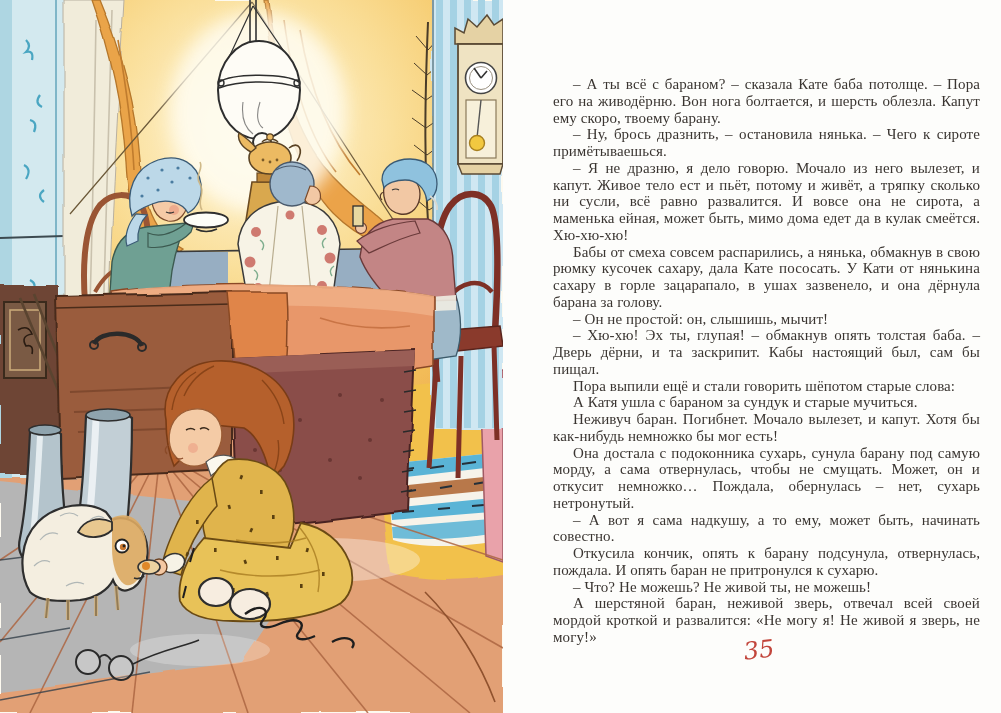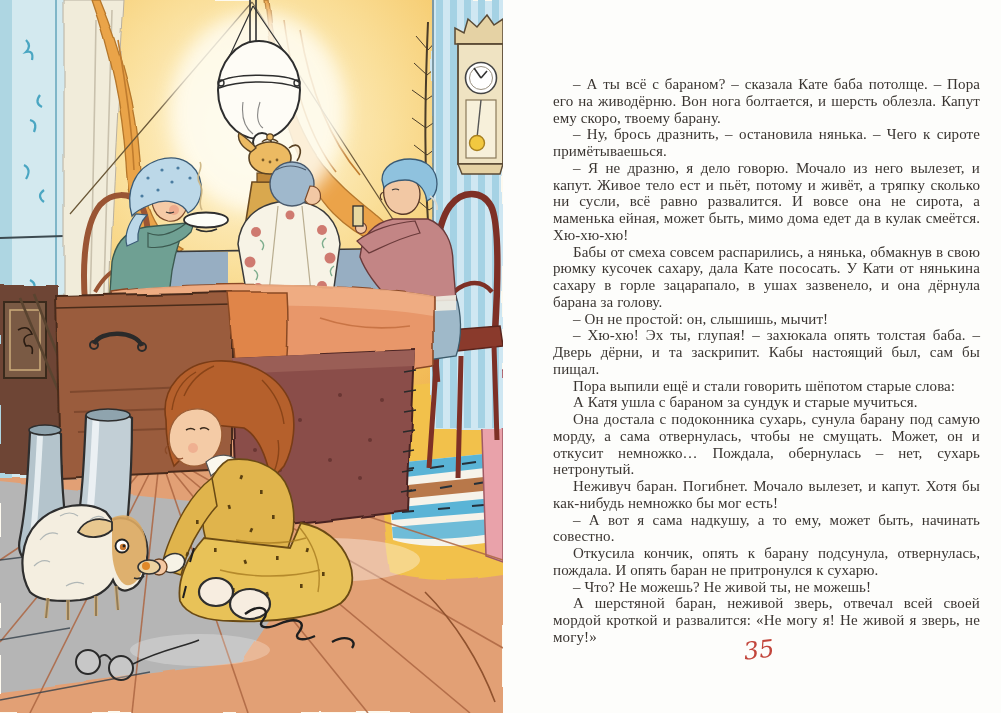--- a/index.html
+++ b/index.html
@@ -368,25 +368,25 @@
 
   <div class="gutter"></div>
 
   <div class="page-right">
     <div class="text-block" id="paragraphs">
         <p>– А ты всё с бараном? – сказала Кате баба потолще. – Пора его на живодёрню. Вон нога болтается, и шерсть облезла. Капут ему скоро, твоему барану.</p>
         <p>– Ну, брось дразнить, – остановила нянька. – Чего к сироте примётываешься.</p>
         <p>– Я не дразню, я дело говорю. Мочало из него вылезет, и капут. Живое тело ест и пьёт, потому и живёт, а тряпку сколько ни сусли, всё равно развалится. И вовсе она не сирота, а маменька ейная, может быть, мимо дома едет да в кулак смеётся. Хю-хю-хю!</p>
         <p>Бабы от смеха совсем распарились, а нянька, обмакнув в свою рюмку кусочек сахару, дала Кате пососать. У Кати от нянькина сахару в горле зацарапало, в ушах зазвенело, и она дёрнула барана за голову.</p>
         <p>– Он не простой: он, слышишь, мычит!</p>
-        <p>– Хю-хю! Эх ты, глупая! – захюкала опять толстая баба. – Дверь дёрни, и та заскрипит. Кабы настоящий был, сам бы пищал.</p>
+        <p>– Хю-хю! Эх ты, глупая! – обмакнув опять толстая баба. – Дверь дёрни, и та заскрипит. Кабы настоящий был, сам бы пищал.</p>
         <p>Пора выпили ещё и стали говорить шёпотом старые слова:</p>
         <p>А Катя ушла с бараном за сундук и старые мучиться.</p>
+        <p>Неживуч баран. Погибнет. Мочало вылезет, и капут. Хотя бы как-нибудь немножко бы мог есть!</p>
         <p>Она достала с подоконника сухарь, сунула барану под самую морду, а сама отвернулась, чтобы не смущать. Может, он и откусит немножко… Пождала, обернулась – нет, сухарь нетронутый.</p>
-        <p>Неживуч баран. Погибнет. Мочало вылезет, и капут. Хотя бы как-нибудь немножко бы мог есть!</p>
         <p>– А вот я сама надкушу, а то ему, может быть, начинать совестно.</p>
         <p>Откусила кончик, опять к барану подсунула, отвернулась, пождала. И опять баран не притронулся к сухарю.</p>
         <p>– Что? Не можешь? Не живой ты, не можешь!</p>
         <p>А шерстяной баран, неживой зверь, отвечал всей своей мордой кроткой и развалится: «Не могу я! Не живой я зверь, не могу!»</p>
       </div>
     <div class="page-number">35</div>
   </div>
 
 </div>
 

